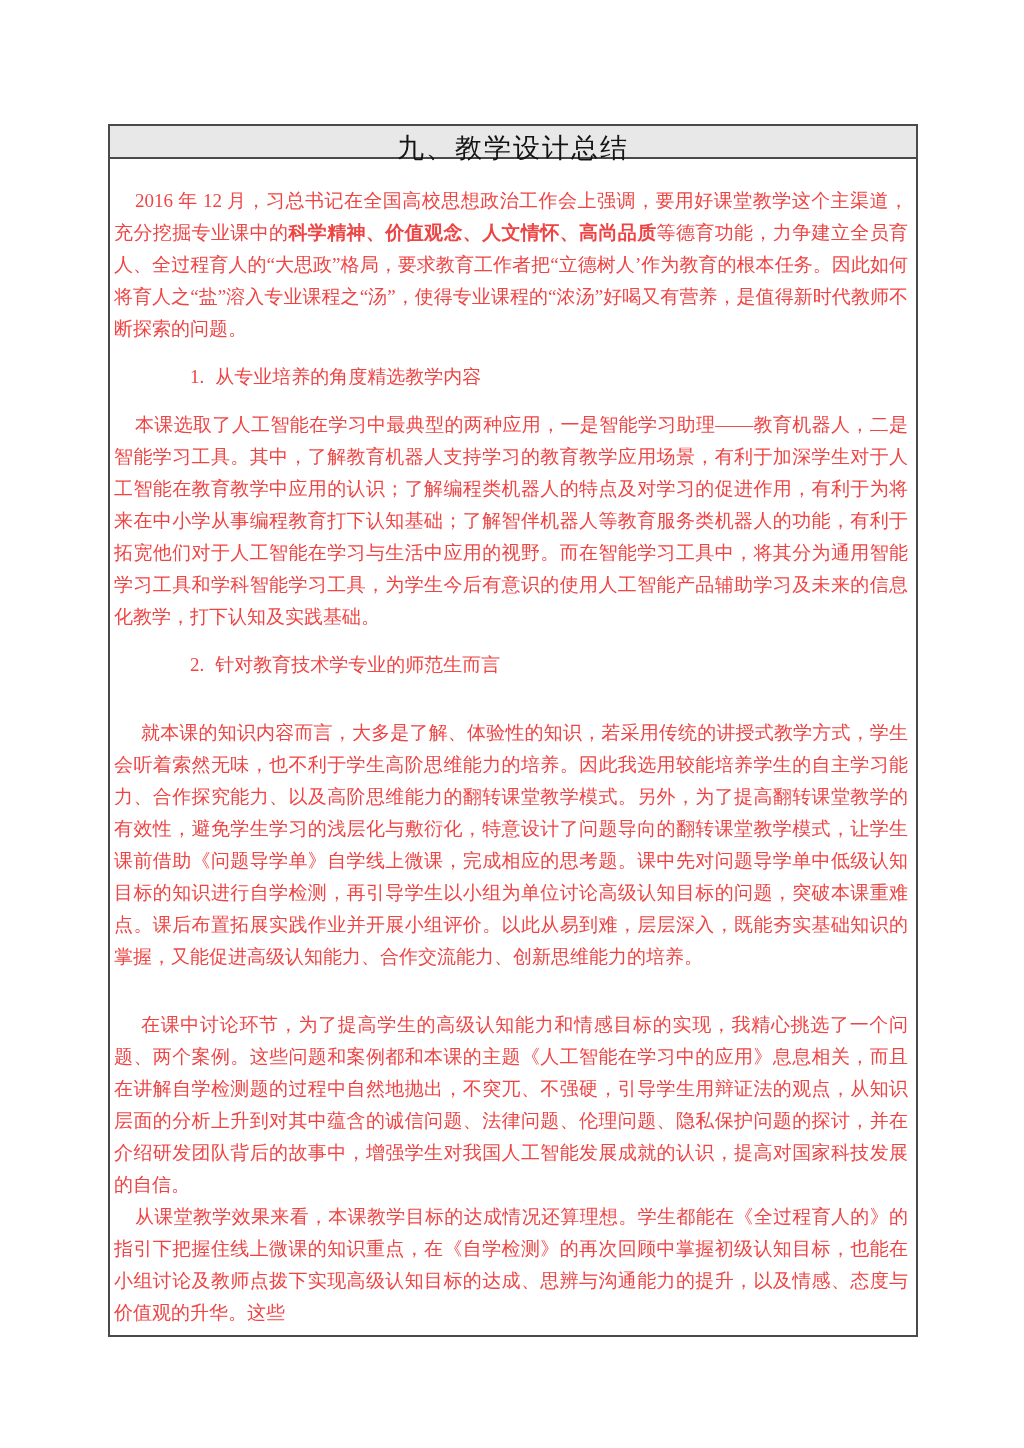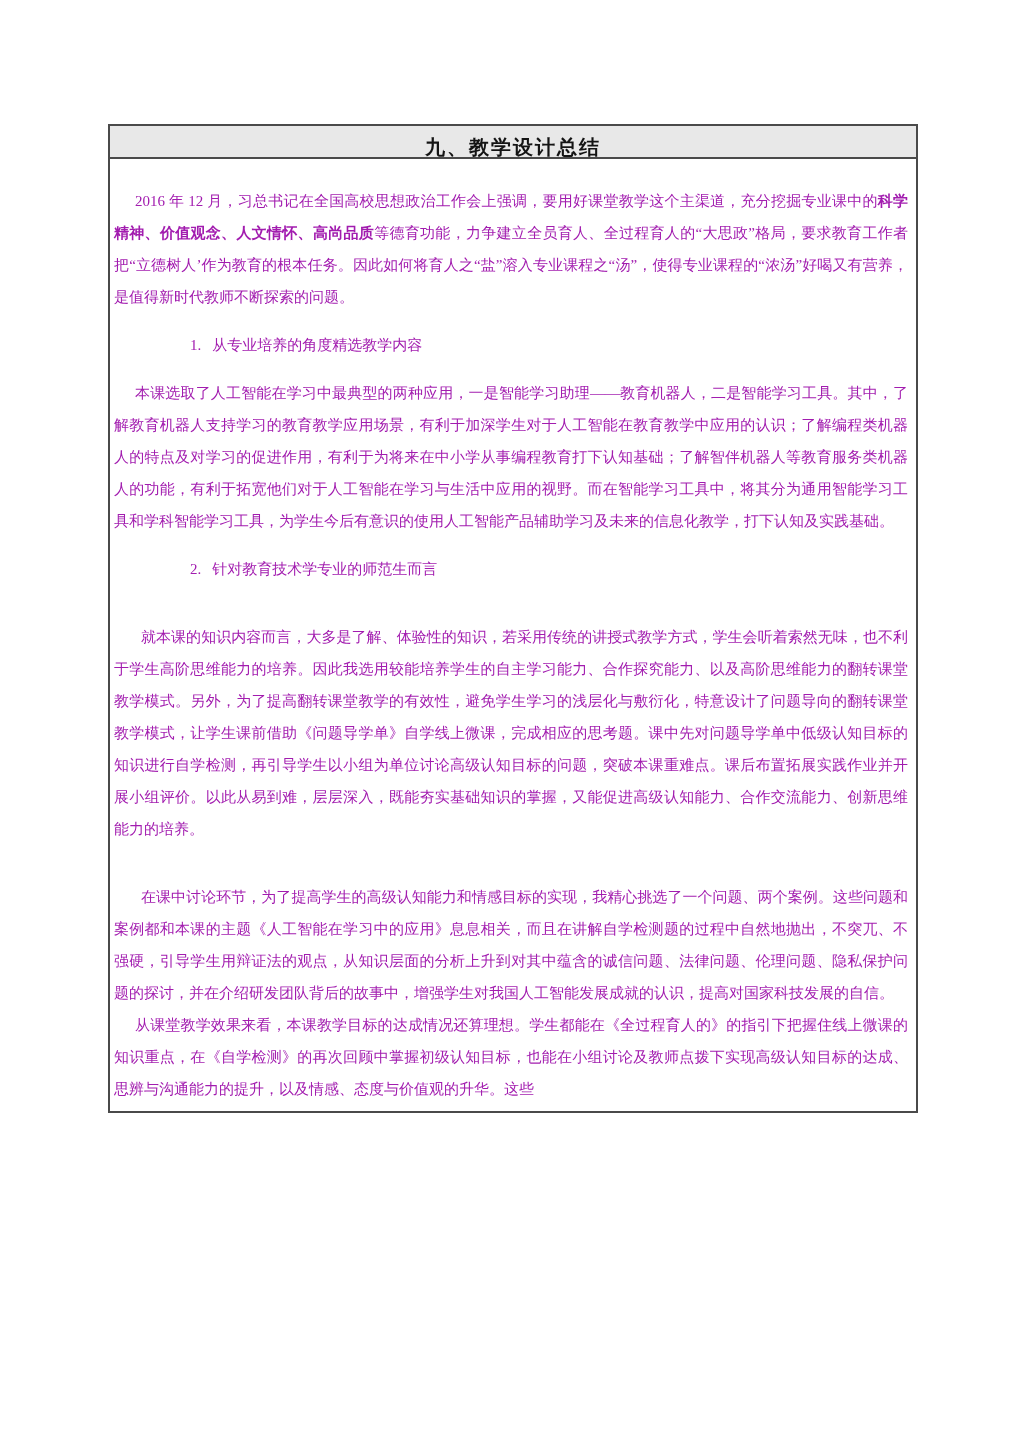--- a/index.html
+++ b/index.html
@@ -29,31 +29,31 @@
   }
   .table-header {
     height: 31px;
     background: #e8e8e8;
     border-bottom: 2px solid #4a4a4a;
     display: flex;
     align-items: center;
     justify-content: center;
   }
   .table-header .title {
-    font-size: 20px;
-    font-weight: bold;
+    font-size: 27px;
+    font-weight: normal;
     color: #141414;
     letter-spacing: 2px;
     margin-top: 12px;
   }
   .table-body {
     padding: 26px 8px 6px 4px;
-    font-size: 15px;
+    font-size: 19px;
     line-height: 32px;
-    color: #a21caf;
+    color: #ef4444;
     text-align: justify;
   }
   .para {
     margin: 0;
     text-indent: 21px;
   }
   .para.deep-indent {
     text-indent: 27px;
     margin-top: 36px;
   }

